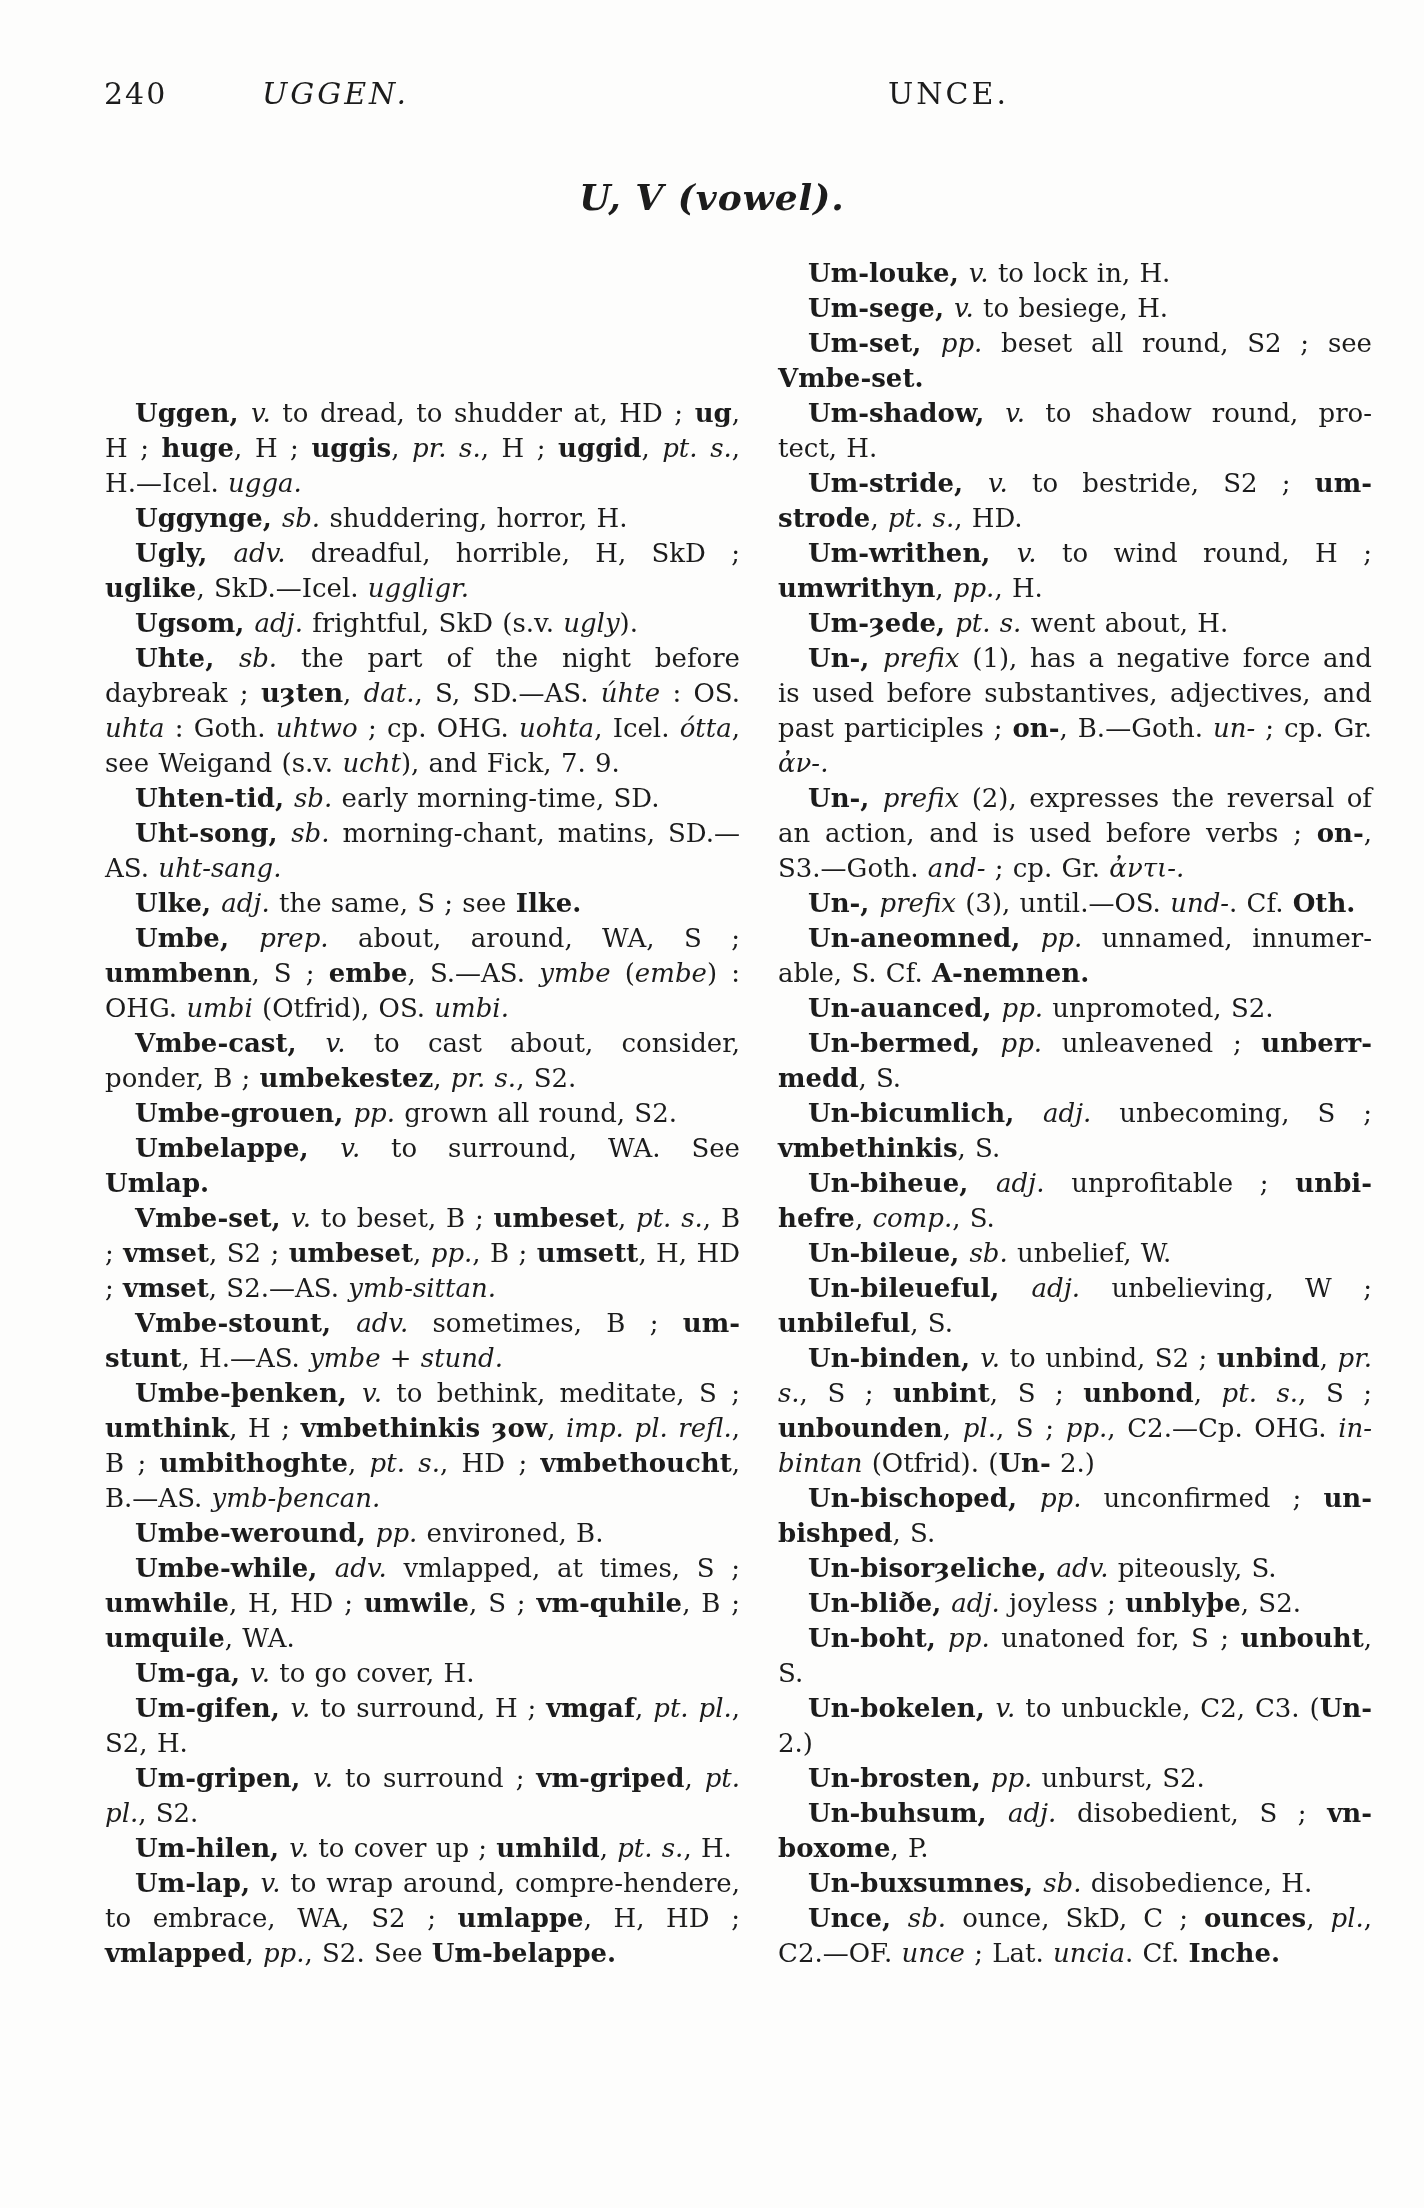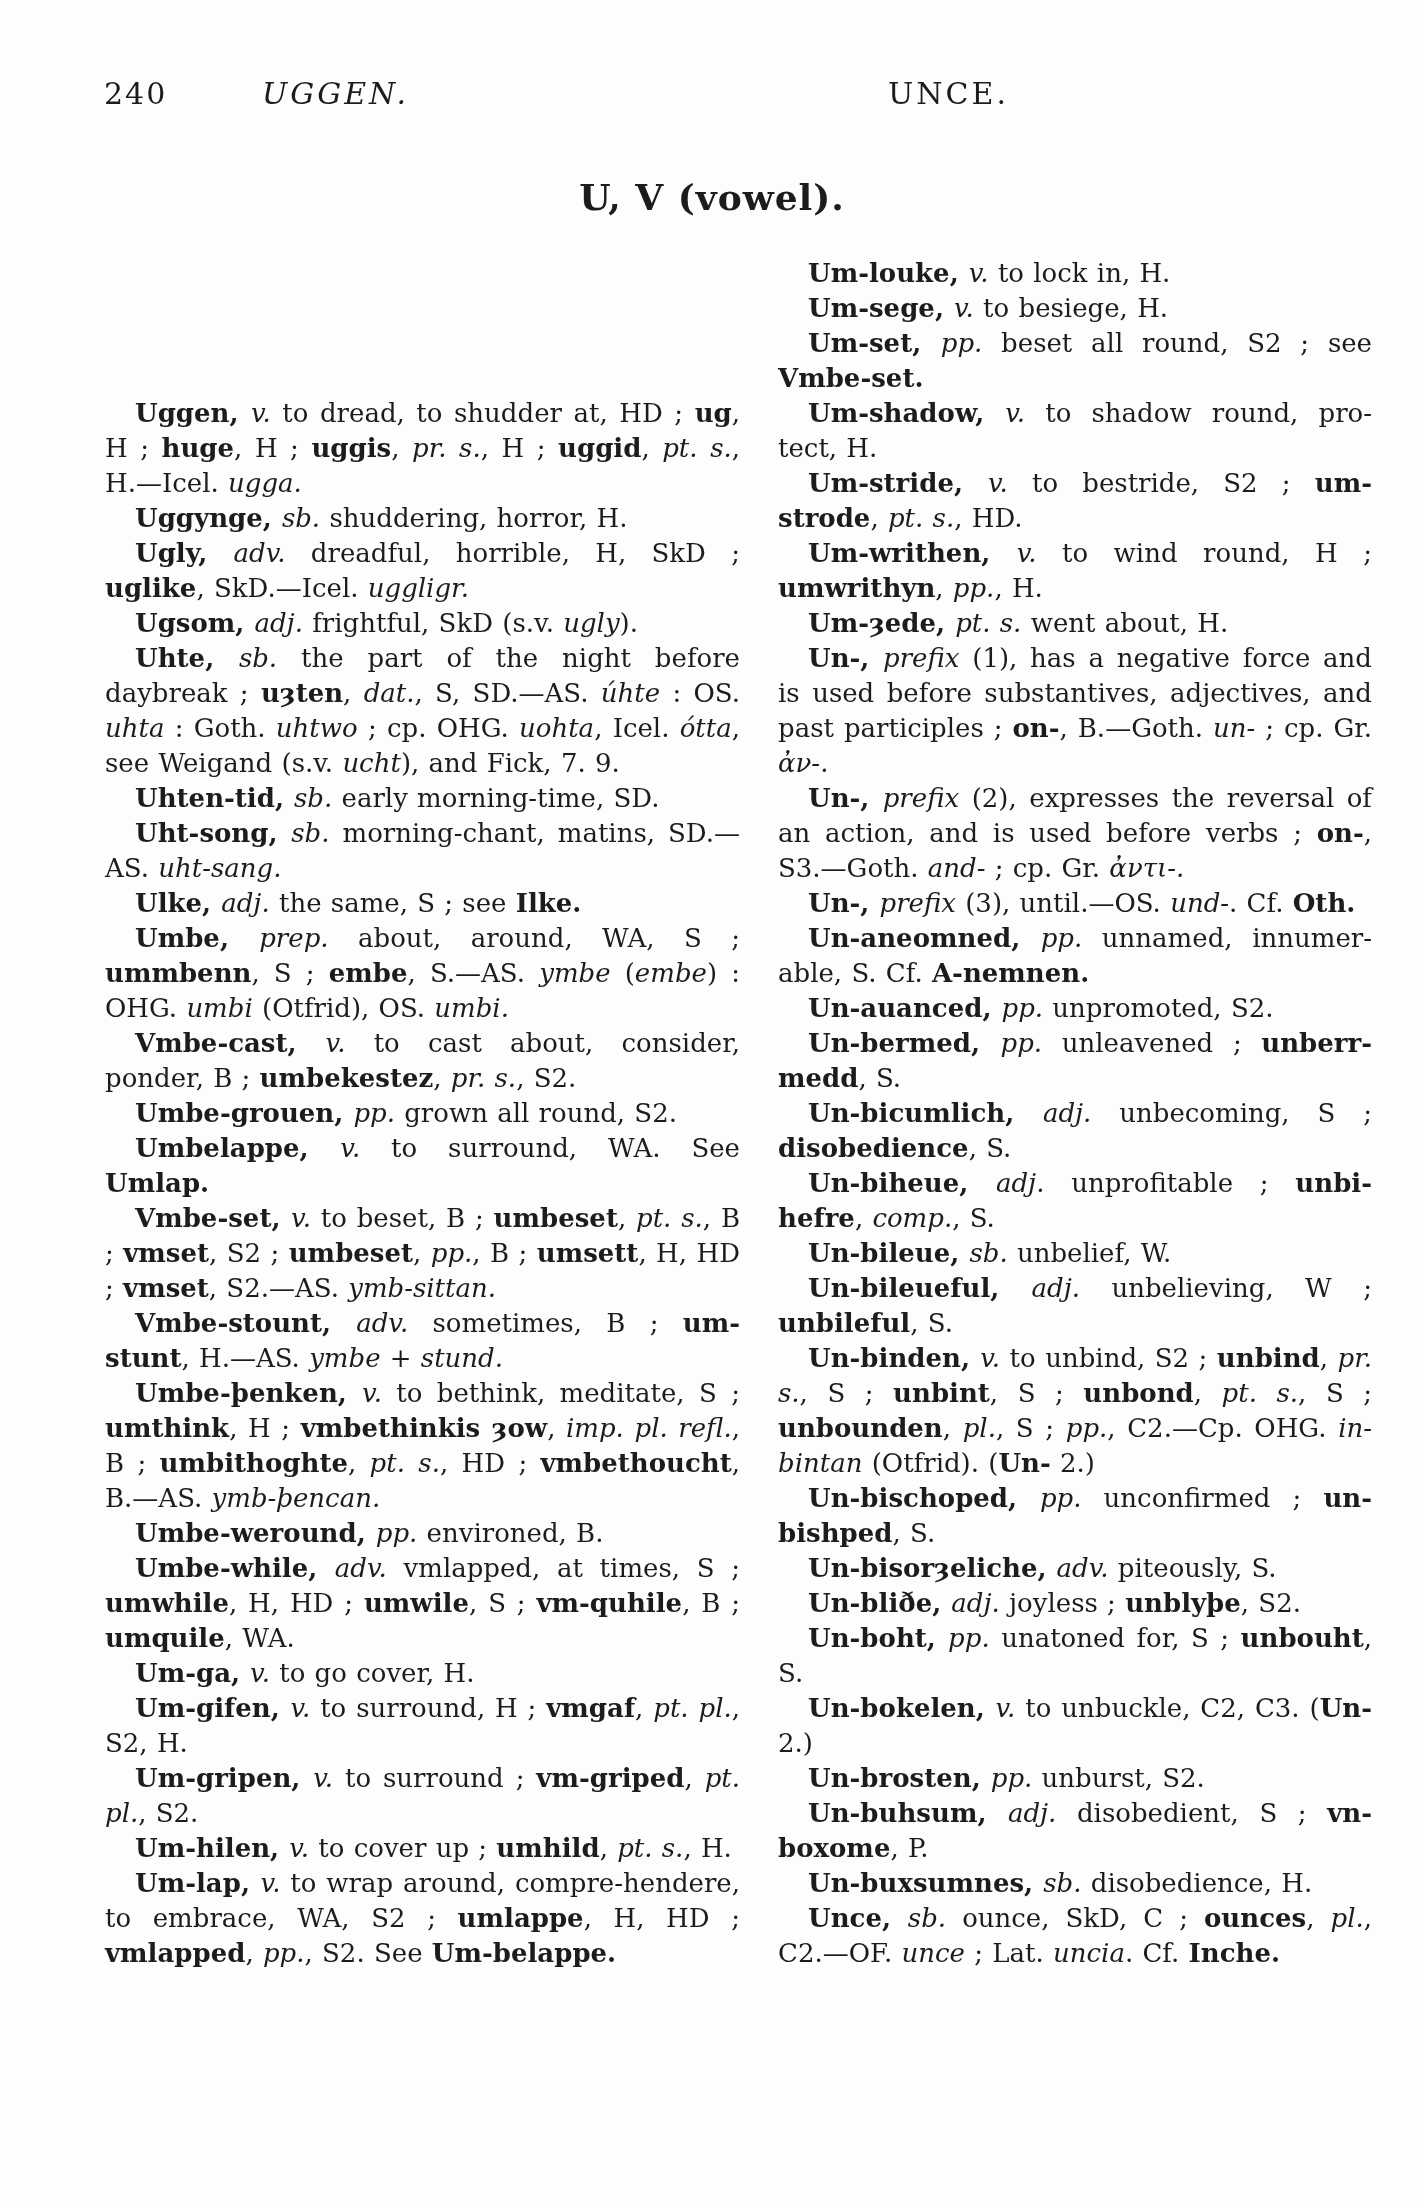--- a/index.html
+++ b/index.html
@@ -18,20 +18,21 @@
   .running-head { position: absolute; top: 76px; left: 0; width: 100%; height: 44px; font-size: 30px; }
   .pagenum   { position: absolute; left: 104px; top: 0; letter-spacing: 2px; }
   .rh-left   { position: absolute; left: 262px; top: 0; letter-spacing: 3px; font-style: italic; }
   .rh-right  { position: absolute; left: 888px; top: 0; letter-spacing: 3px; }
 
   
   .section-title {
     position: absolute; top: 176px; left: 0; width: 100%;
     text-align: center; font-size: 36px; font-weight: bold;
     letter-spacing: 1px;
+    font-style: italic;
   }
   .section-title .note { font-weight: bold; }
 
   
   .columns {
     position: absolute; top: 256px; left: 105px; width: 1267px;
     display: flex; align-items: flex-end;
     font-size: 26px; line-height: 35px;
     text-align: justify;
   }
@@ -91,21 +92,21 @@
         <p class="entry"><span class="b">Um-shadow, </span><span class="i">v.</span><span> to shadow round, pro-tect, H.</span></p>
         <p class="entry"><span class="b">Um-stride, </span><span class="i">v.</span><span> to bestride, S2 ; </span><span class="b">um-strode</span><span>, </span><span class="i">pt. s.</span><span>, HD.</span></p>
         <p class="entry"><span class="b">Um-writhen, </span><span class="i">v.</span><span> to wind round, H ; </span><span class="b">umwrithyn</span><span>, </span><span class="i">pp.</span><span>, H.</span></p>
         <p class="entry"><span class="b">Um-ȝede, </span><span class="i">pt. s.</span><span> went about, H.</span></p>
         <p class="entry"><span class="b">Un-, </span><span class="i">prefix</span><span> (1), has a negative force and is used before substantives, adjectives, and past participles ; </span><span class="b">on-</span><span>, B.—Goth. </span><span class="i">un-</span><span> ; cp. Gr. </span><span class="i">ἀν-.</span></p>
         <p class="entry"><span class="b">Un-, </span><span class="i">prefix</span><span> (2), expresses the reversal of an action, and is used before verbs ; </span><span class="b">on-</span><span>, S3.—Goth. </span><span class="i">and-</span><span> ; cp. Gr. </span><span class="i">ἀντι-.</span></p>
         <p class="entry"><span class="b">Un-, </span><span class="i">prefix</span><span> (3), until.—OS. </span><span class="i">und-</span><span>.  Cf. </span><span class="b">Oth.</span></p>
         <p class="entry"><span class="b">Un-aneomned, </span><span class="i">pp.</span><span> unnamed, innumer-able, S.  Cf. </span><span class="b">A-nemnen.</span></p>
         <p class="entry"><span class="b">Un-auanced, </span><span class="i">pp.</span><span> unpromoted, S2.</span></p>
         <p class="entry"><span class="b">Un-bermed, </span><span class="i">pp.</span><span> unleavened ; </span><span class="b">unberr-medd</span><span>, S.</span></p>
-        <p class="entry"><span class="b">Un-bicumlich, </span><span class="i">adj.</span><span> unbecoming, S ; </span><span class="b">disobedience</span><span>, S.</span></p>
+        <p class="entry"><span class="b">Un-bicumlich, </span><span class="i">adj.</span><span> unbecoming, S ; </span><span class="b">vmbethinkis</span><span>, S.</span></p>
         <p class="entry"><span class="b">Un-biheue, </span><span class="i">adj.</span><span> unprofitable ; </span><span class="b">unbi-hefre</span><span>, </span><span class="i">comp.</span><span>, S.</span></p>
         <p class="entry"><span class="b">Un-bileue, </span><span class="i">sb.</span><span> unbelief, W.</span></p>
         <p class="entry"><span class="b">Un-bileueful, </span><span class="i">adj.</span><span> unbelieving, W ; </span><span class="b">unbileful</span><span>, S.</span></p>
         <p class="entry"><span class="b">Un-binden, </span><span class="i">v.</span><span> to unbind, S2 ; </span><span class="b">unbind</span><span>, </span><span class="i">pr. s.</span><span>, S ; </span><span class="b">unbint</span><span>, S ; </span><span class="b">unbond</span><span>, </span><span class="i">pt. s.</span><span>, S ; </span><span class="b">unbounden</span><span>, </span><span class="i">pl.</span><span>, S ; </span><span class="i">pp.</span><span>, C2.—Cp. OHG. </span><span class="i">in-bintan</span><span> (Otfrid).  (</span><span class="b">Un-</span><span> 2.)</span></p>
         <p class="entry"><span class="b">Un-bischoped, </span><span class="i">pp.</span><span> unconfirmed ; </span><span class="b">un-bishped</span><span>, S.</span></p>
         <p class="entry"><span class="b">Un-bisorȝeliche, </span><span class="i">adv.</span><span> piteously, S.</span></p>
         <p class="entry"><span class="b">Un-bliðe, </span><span class="i">adj.</span><span> joyless ; </span><span class="b">unblyþe</span><span>, S2.</span></p>
         <p class="entry"><span class="b">Un-boht, </span><span class="i">pp.</span><span> unatoned for, S ; </span><span class="b">unbouht</span><span>, S.</span></p>
         <p class="entry"><span class="b">Un-bokelen, </span><span class="i">v.</span><span> to unbuckle, C2, C3.  (</span><span class="b">Un-</span><span> 2.)</span></p>
         <p class="entry"><span class="b">Un-brosten, </span><span class="i">pp.</span><span> unburst, S2.</span></p>

